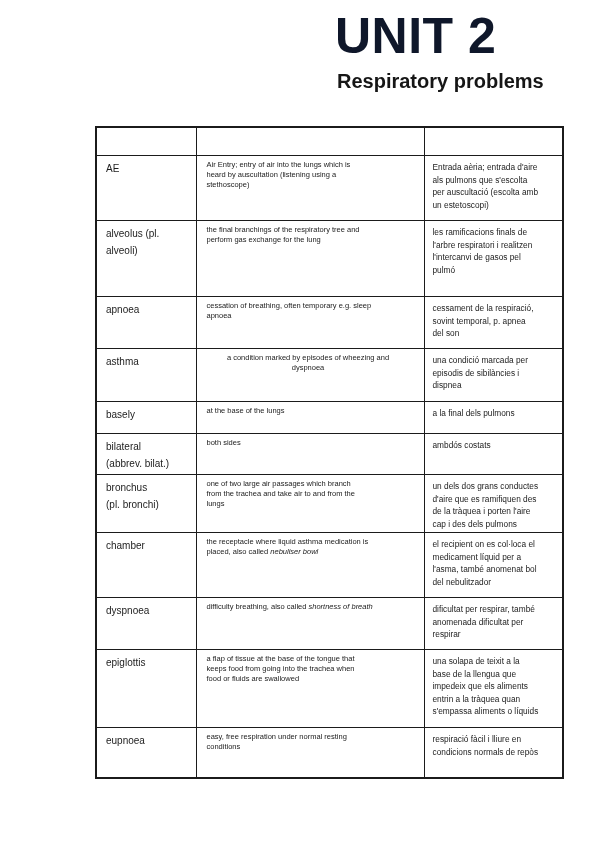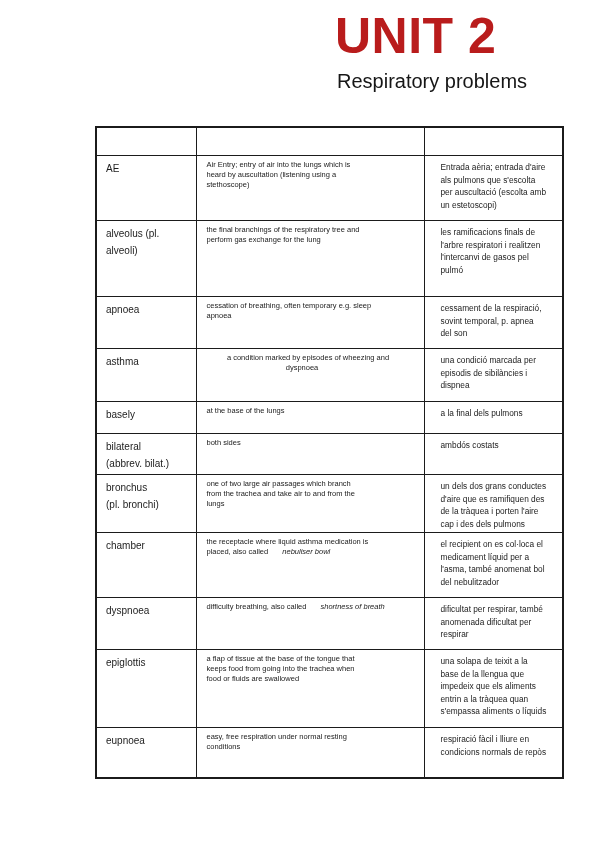--- a/index.html
+++ b/index.html
@@ -19,30 +19,30 @@
     inset: 0;
     background: #ffffff;
   }
   .unit-title {
     position: absolute;
     left: 335px;
     top: 10px;
     font-size: 50px;
     line-height: 1.05;
     font-weight: bold;
-    color: #b91c1c;
+    color: #0f172a;
     letter-spacing: 0.5px;
     white-space: nowrap;
   }
   .subtitle {
     position: absolute;
     left: 337px;
     top: 70px;
     font-size: 20px;
-    font-weight: normal;
+    font-weight: bold;
     color: #161616;
     white-space: nowrap;
   }
   table.glossary {
     position: absolute;
     left: 95px;
     top: 126px;
     width: 467px;
     border-collapse: collapse;
     table-layout: fixed;
@@ -68,25 +68,25 @@
     color: #222222;
   }
   td.cell-def.center {
     text-align: center;
     padding-left: 2px;
     padding-right: 6px;
   }
   td.cell-ca {
     font-size: 8.3px;
     line-height: 12.5px;
-    padding: 5px 5px 2px 16px;
+    padding: 5px 5px 2px 8px;
     white-space: pre-line;
     color: #222222;
   }
-  .it { font-style: italic; margin-left: 12px; }
+  .it { font-style: italic; }
   tr.hdr td { height: 20px; }
 </style>
 </head>
 <body>
 
 <div class="page">
 
   <div class="unit-title">UNIT 2</div>
   <div class="subtitle">Respiratory problems</div>
 

